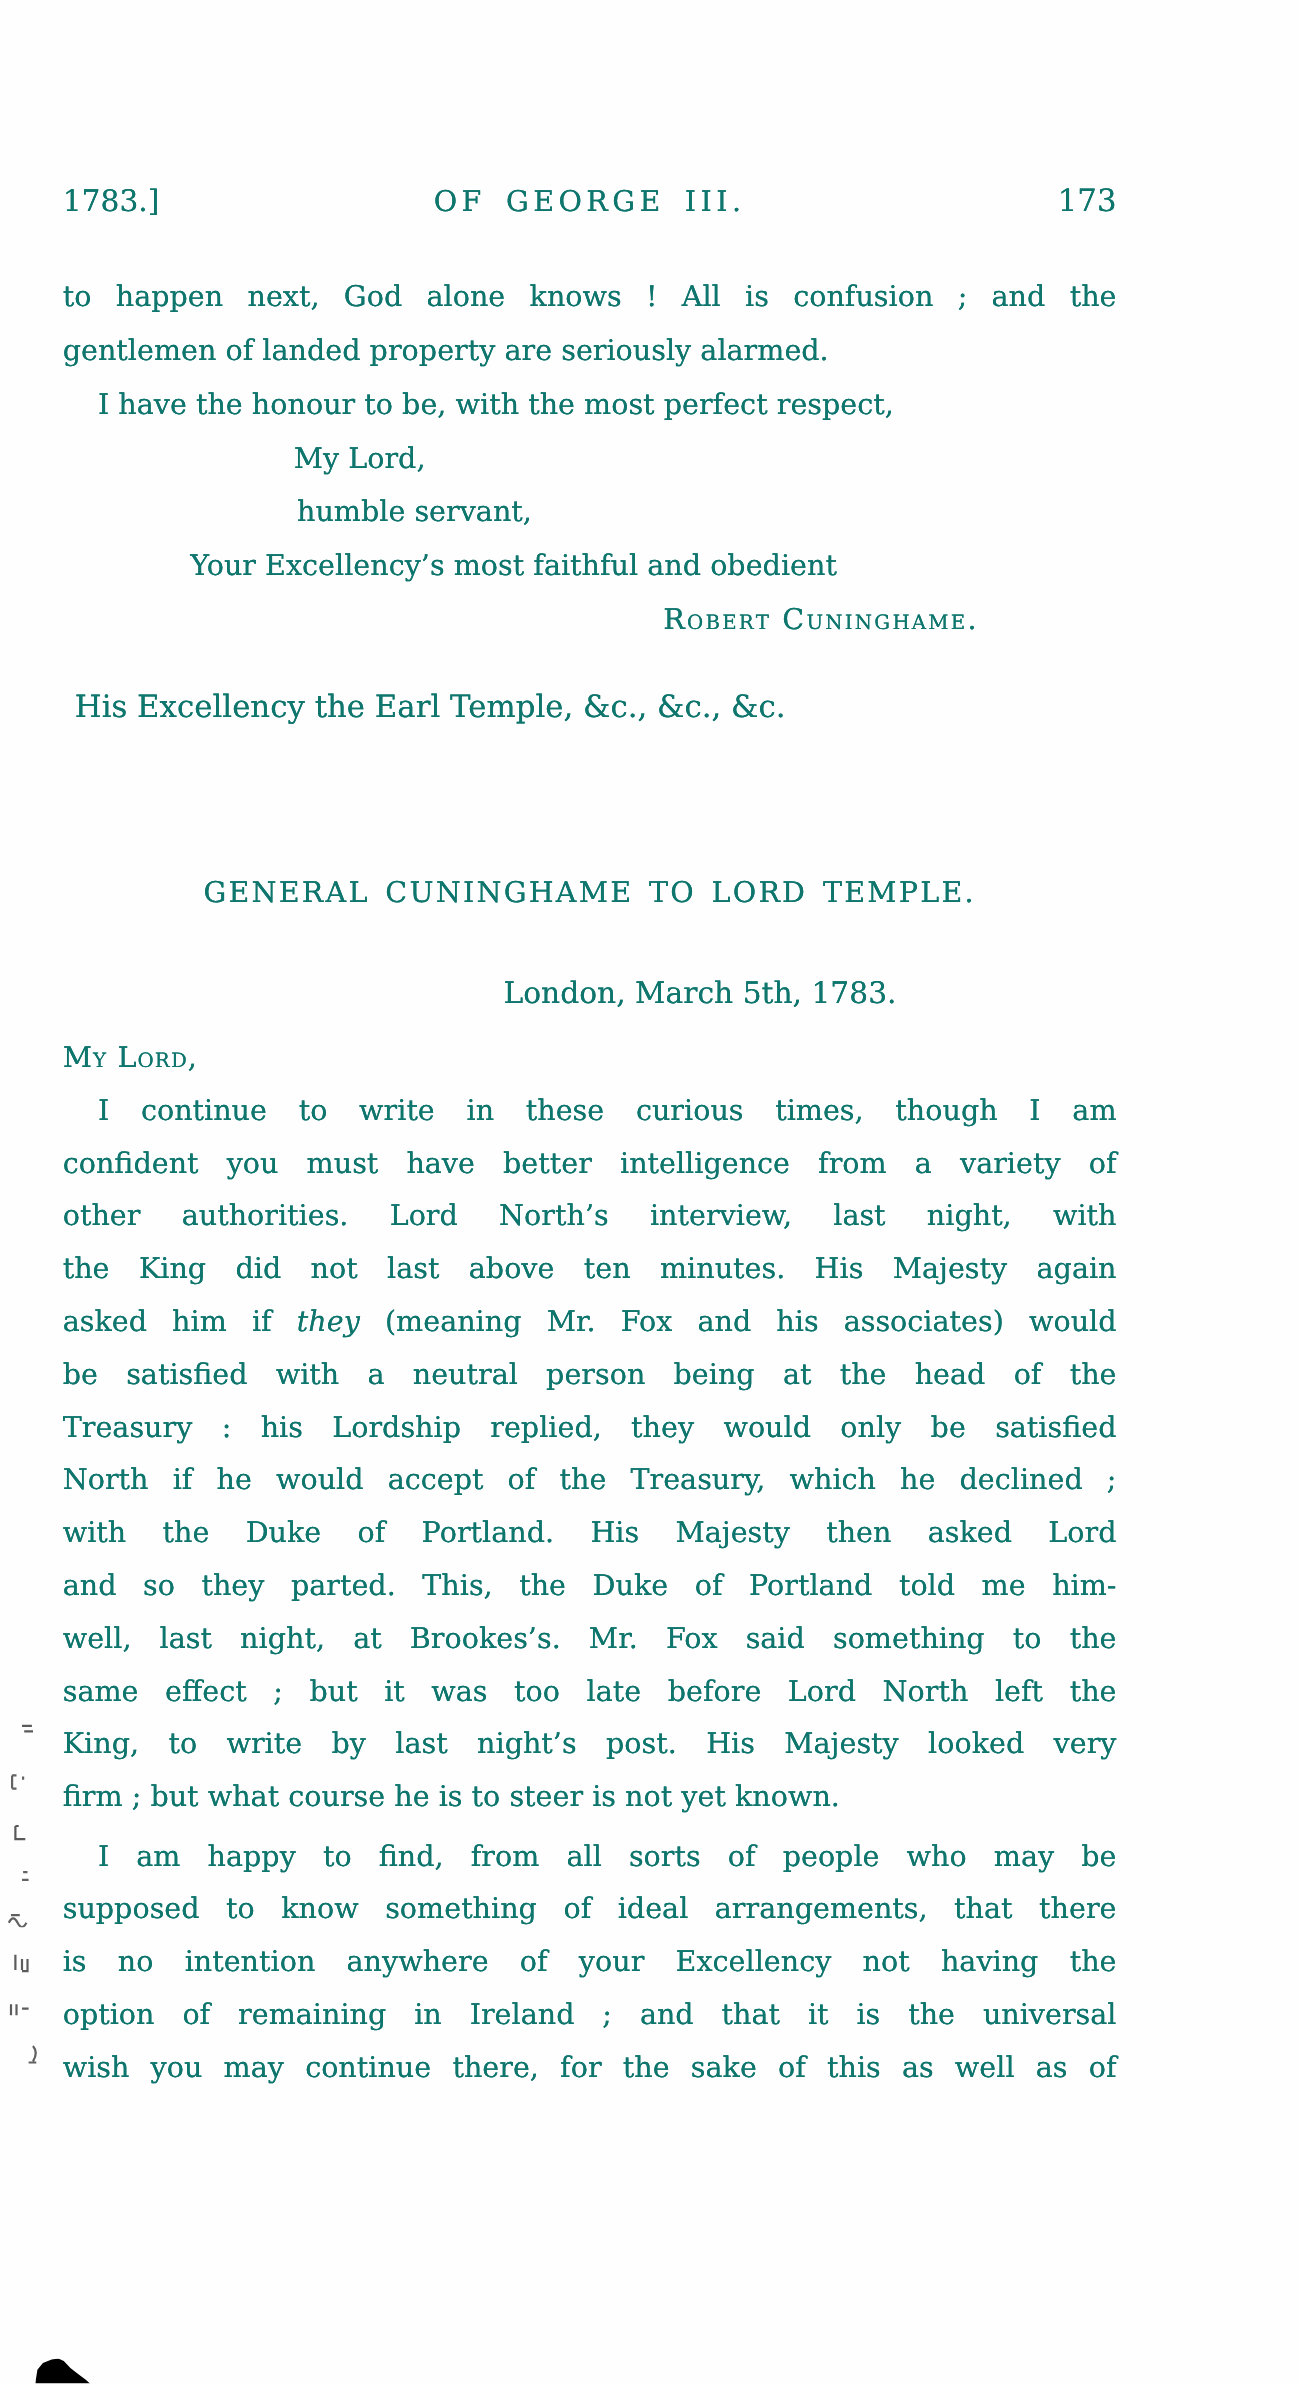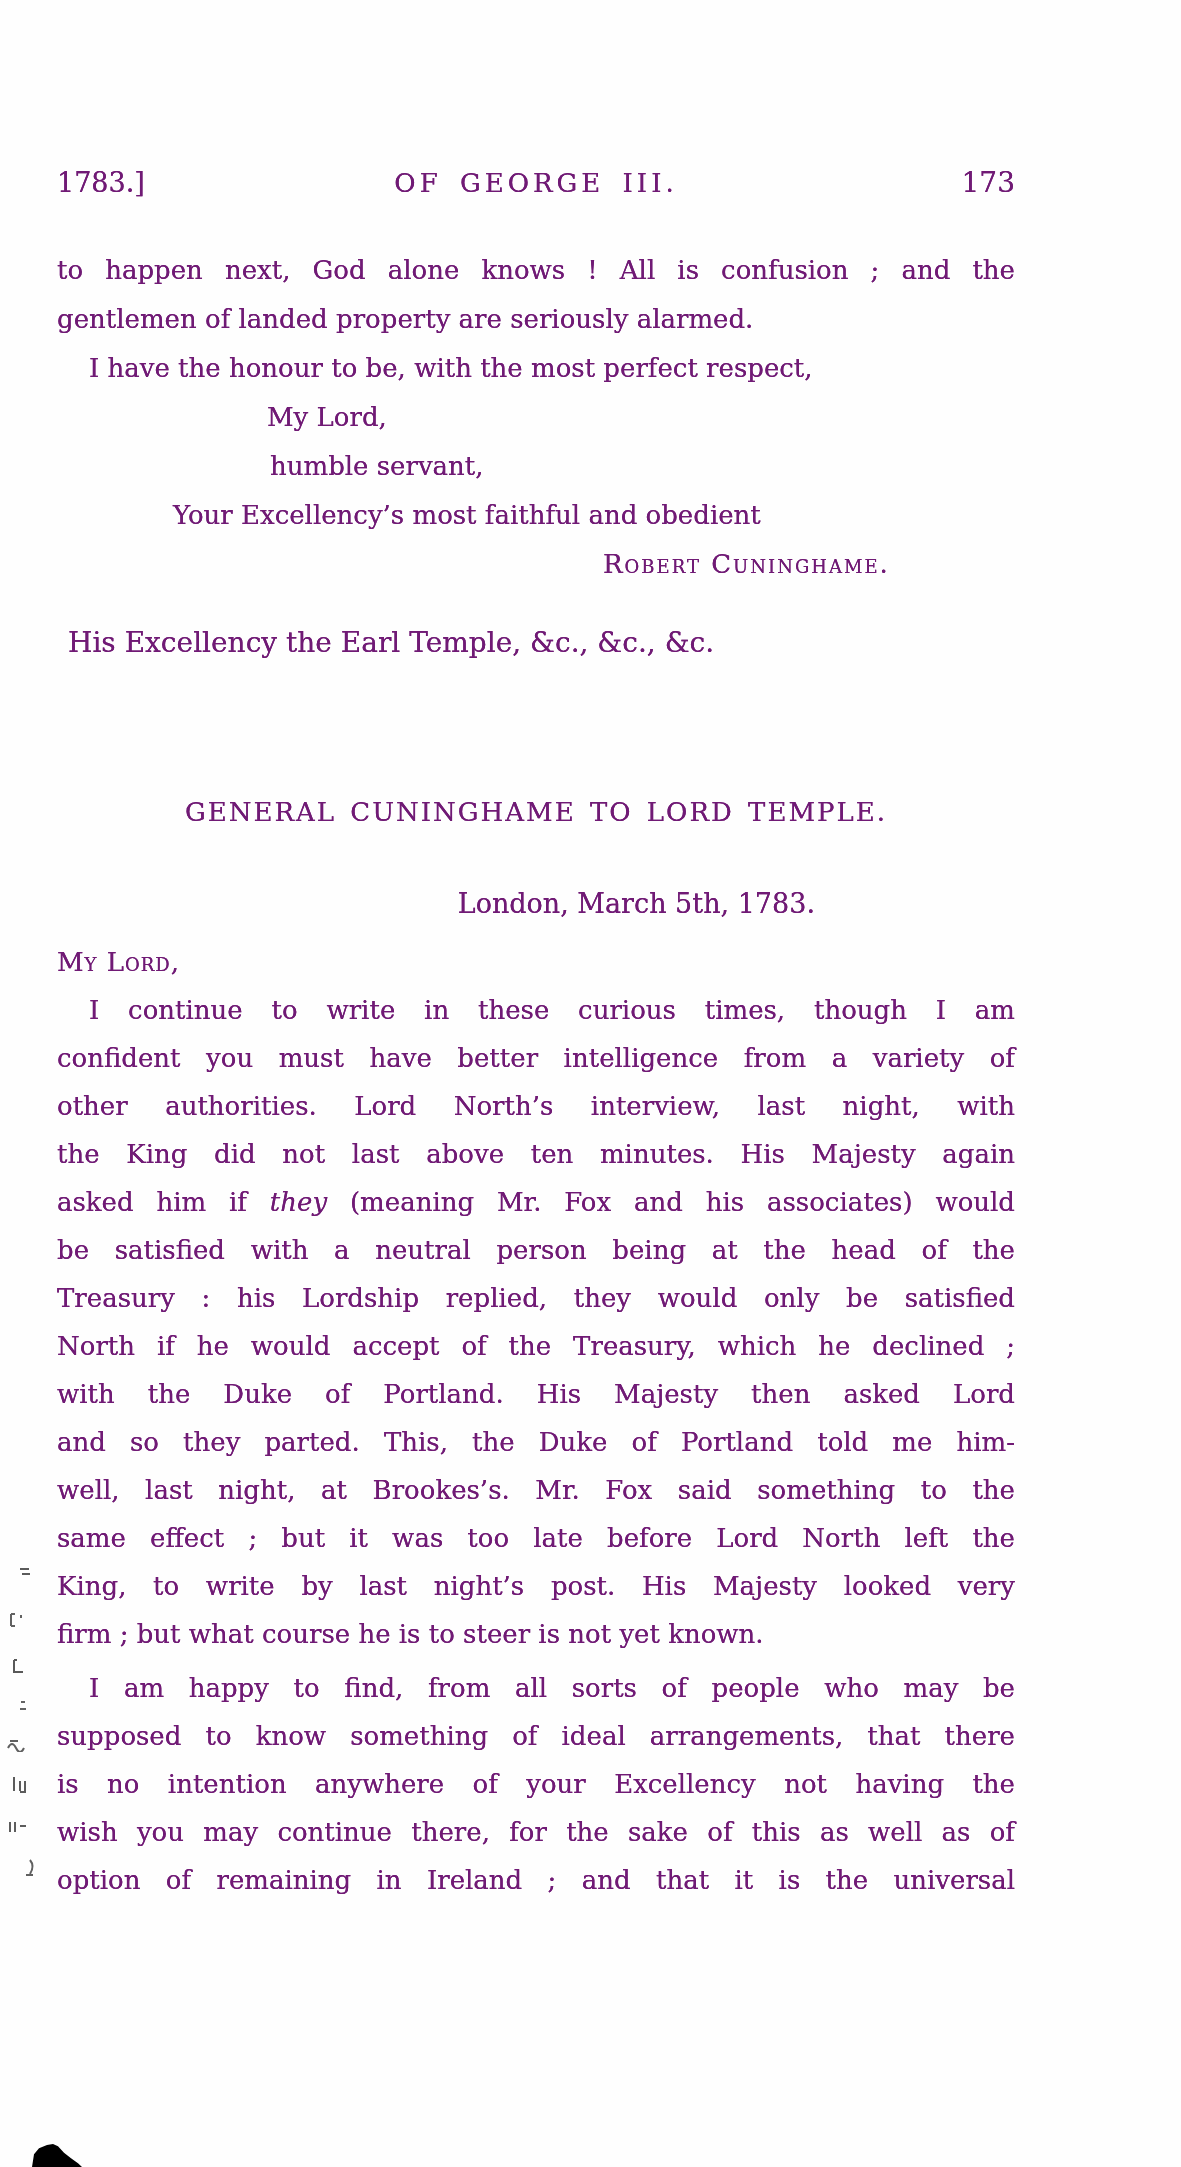--- a/index.html
+++ b/index.html
@@ -1,21 +1,21 @@
 <!DOCTYPE html>
 <html><head>
 <meta charset="utf-8">
 <style>
   html,body{margin:0;padding:0;background:#fdfdfc;}
   .page{
     position:relative;
     width:1181px;height:2167px;
     background:#fefefe;
     font-family:"DejaVu Serif","Liberation Serif",serif;
-    color:#701a75;
+    color:#0f766e;
     overflow:hidden;
     text-shadow:0 0 .35px currentColor;
   }
   .block{position:absolute;left:57px;width:958px;}
   
   .runhead{top:166px;display:grid;grid-template-columns:1fr auto 1fr;align-items:baseline;font-size:27px;}
   .runhead .left{justify-self:start;}
   .runhead .center{justify-self:center;letter-spacing:4px;font-size:26px;word-spacing:6px;}
   .runhead .right{justify-self:end;font-size:28px;}
   
@@ -92,22 +92,22 @@
       <div class="bodyln justify">well, last night, at Brookes’s.  Mr. Fox said something to the</div>
       <div class="bodyln justify">same effect ; but it was too late before Lord North left the</div>
       <div class="bodyln justify">King, to write by last night’s post.  His Majesty looked very</div>
       <div class="bodyln lastln">firm ; but what course he is to steer is not yet known.</div>
     </div>
 
     <div class="para2">
       <div class="bodyln justify indent">I am happy to find, from all sorts of people who may be</div>
       <div class="bodyln justify">supposed to know something of ideal arrangements, that there</div>
       <div class="bodyln justify">is no intention anywhere of your Excellency not having the</div>
+      <div class="bodyln justify">option of remaining in Ireland ; and that it is the universal</div>
       <div class="bodyln justify">wish you may continue there, for the sake of this as well as of</div>
-      <div class="bodyln justify">option of remaining in Ireland ; and that it is the universal</div>
     </div>
   </div>
 
   <div class="m-art" style="left:18px;top:1566px">
     <svg width="16" height="14" viewBox="0 0 16 14">
         <path d="M2 3 h9 M4 8 h8" stroke="#3f3f3f" stroke-width="2" fill="none"></path>
       </svg>
   </div>
   <div class="m-art" style="left:8px;top:1612px">
     <svg width="18" height="16" viewBox="0 0 18 16">

